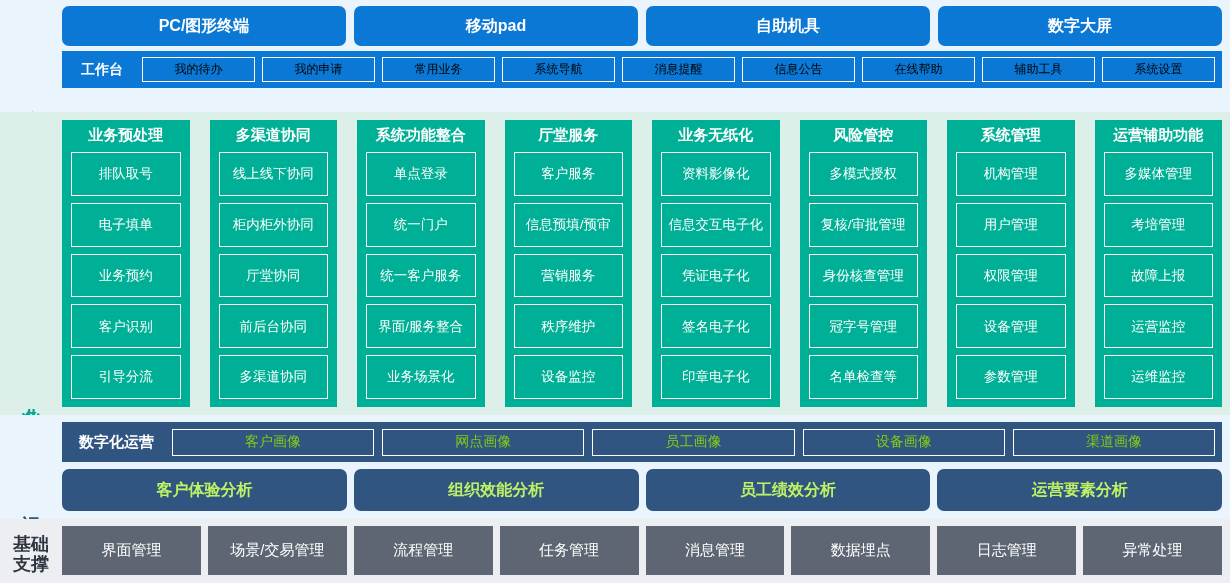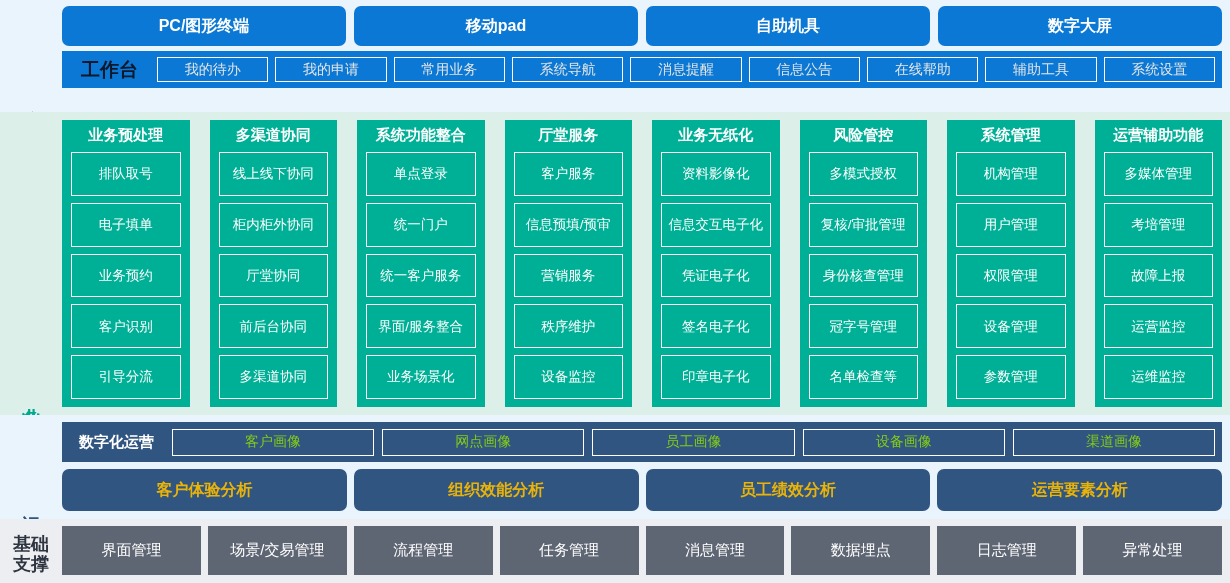--- a/index.html
+++ b/index.html
@@ -47,29 +47,29 @@
     box-sizing:border-box;
   }
   .workbench-bar{
     background:#0a78d4;
     height:37px;
     display:flex;align-items:center;
     gap:7px;padding:0 7px;
     box-sizing:border-box;
   }
   .wb-title{
-    color:#0f172a;font-size:19px;font-weight:bold;
+    color:#ffffff;font-size:14px;font-weight:bold;
     padding:0 12px;white-space:nowrap;
   }
   .wb-item{
     flex:1 1 0;
     border:1px solid #ffffff;
     height:25px;
     display:flex;align-items:center;justify-content:center;
-    color:#e5e5e5;font-size:14px;white-space:nowrap;
+    color:#000000;font-size:12px;white-space:nowrap;
     box-sizing:border-box;
   }
 
   
   .layer-business{background:#dcefe9;flex:1 1 auto;padding:8px 8px 8px 0;}
   .layer-business .band-label{color:#00a88f;font-size:19px;}
   .biz-cols{display:flex;gap:20px;height:100%;}
   .biz-col{
     flex:1 1 0;
     background:#00b096;
@@ -112,21 +112,21 @@
     display:flex;align-items:center;justify-content:center;
     color:#84cc16;font-size:14px;white-space:nowrap;
     box-sizing:border-box;
   }
   .ops-analysis-row{display:flex;gap:7px;flex:1 1 auto;}
   .ops-analysis{
     flex:1 1 0;
     background:#2f5580;
     border-radius:7px;
     display:flex;align-items:center;justify-content:center;
-    color:#eab308;font-size:16px;font-weight:bold;
+    color:#bef264;font-size:16px;font-weight:bold;
     box-sizing:border-box;
   }
 
   
   .layer-base{background:#eceef1;height:64px;padding:7px 8px 8px 0;}
   .layer-base .band-label{color:#2e3440;font-size:18px;line-height:1.1;text-align:center;}
   .base-row{display:flex;gap:7px;height:100%;}
   .base-item{
     flex:1 1 0;
     background:#5e6573;

